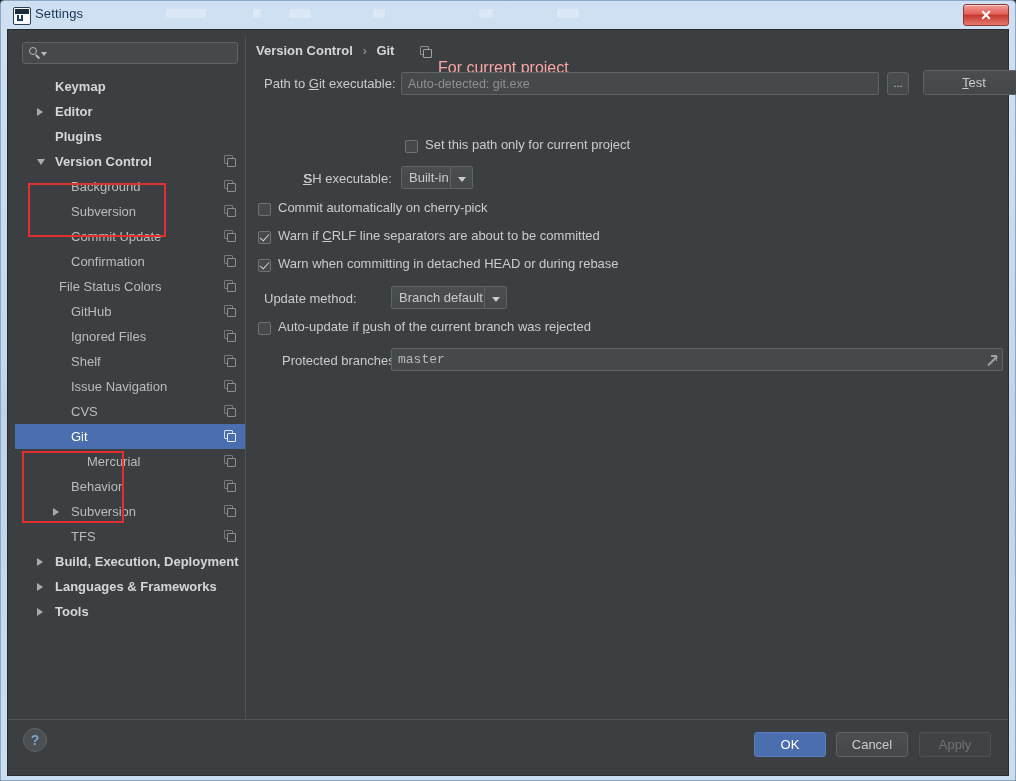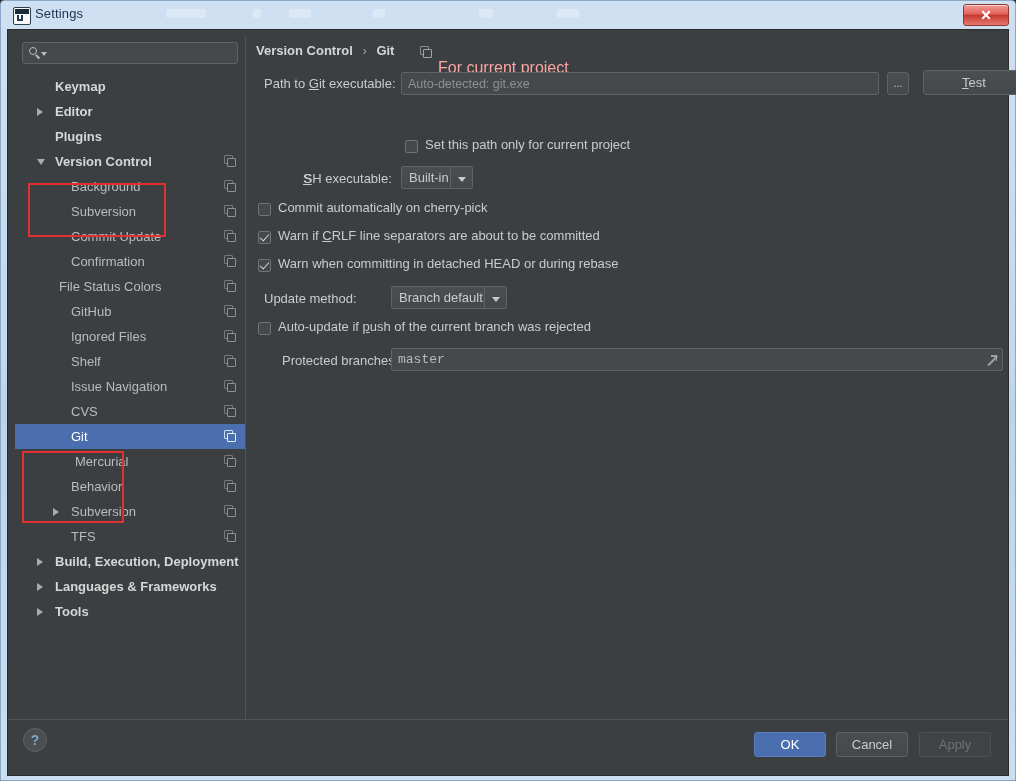--- a/index.html
+++ b/index.html
@@ -518,21 +518,21 @@
             </div>
           </div>
           <div class="tree-row selected">
             <span class="lbl" style="left: 56px;">Git</span>
             <div class="scope-icon">
               <div class="sq-back"></div>
               <div class="sq-front"></div>
             </div>
           </div>
           <div class="tree-row">
-            <span class="lbl" style="left: 60px;">Mercurial</span>
+            <span class="lbl" style="left: 72px;">Mercurial</span>
             <div class="scope-icon">
               <div class="sq-back"></div>
               <div class="sq-front"></div>
             </div>
           </div>
           <div class="tree-row">
             <span class="lbl" style="left: 56px;">Behavior</span>
             <div class="scope-icon">
               <div class="sq-back"></div>
               <div class="sq-front"></div>

